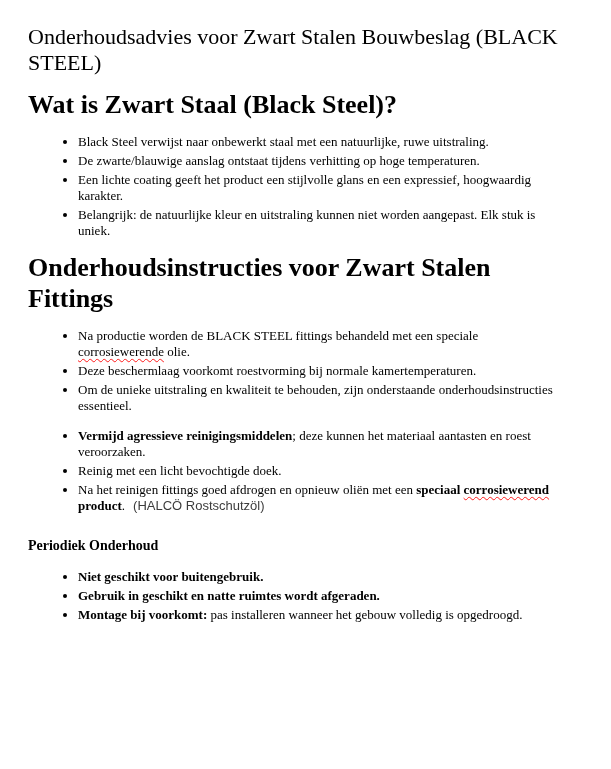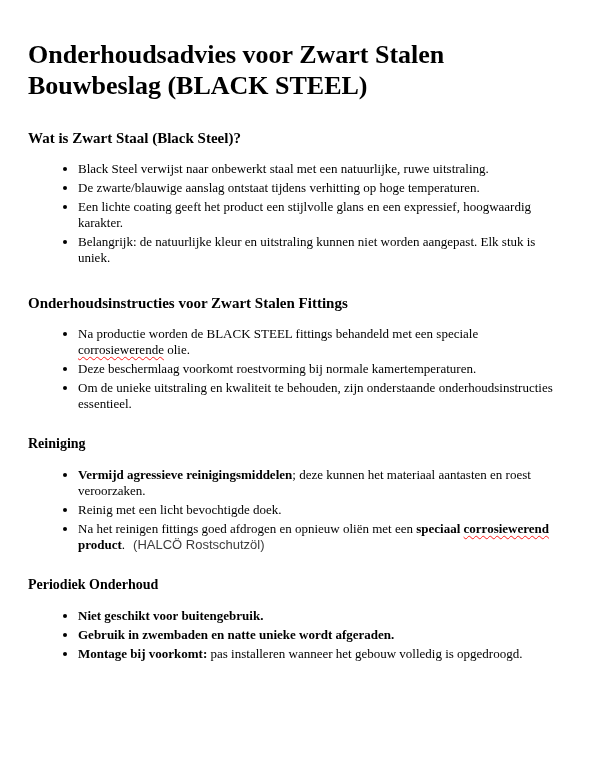--- a/index.html
+++ b/index.html
@@ -9,31 +9,31 @@
     height: 769px;
     background: #ffffff;
     color: #000000;
     font-family: "Liberation Serif", serif;
     overflow: hidden;
   }
   .page {
     padding: 12px 30px 20px 28px;
   }
   h1 {
-    font-size: 26px;
+    font-size: 22px;
     line-height: 1.18;
-    font-weight: bold;
-    margin: 28px 0 0 0;
+    font-weight: normal;
+    margin: 12px 0 0 0;
     max-width: 556px;
   }
   h2 {
-    font-size: 15px;
+    font-size: 26px;
     line-height: 1.2;
     font-weight: bold;
-    margin: 28px 0 0 0;
+    margin: 13px 0 0 0;
   }
   h3 {
     font-size: 14px;
     line-height: 1.2;
     font-weight: bold;
     margin: 24px 0 0 0;
   }
   ul {
     margin: 14px 0 0 0;
     padding: 0 0 0 42px;
@@ -77,28 +77,27 @@
     <li><span>Belangrijk: de natuurlijke kleur en uitstraling kunnen niet worden aangepast. Elk stuk is uniek.</span></li>
   </ul>
 
   <h2>Onderhoudsinstructies voor Zwart Stalen Fittings</h2>
   <ul>
     <li><span>Na productie worden de BLACK STEEL fittings behandeld met een speciale </span><span class="spell">corrosiewerende</span><span> olie.</span></li>
     <li><span>Deze beschermlaag voorkomt roestvorming bij normale kamertemperaturen.</span></li>
     <li><span>Om de unieke uitstraling en kwaliteit te behouden, zijn onderstaande onderhoudsinstructies essentieel.</span></li>
   </ul>
 
-  <h3>Reiniging</h3>
   <ul>
     <li><span class="b">Vermijd agressieve reinigingsmiddelen</span><span>; deze kunnen het materiaal aantasten en roest veroorzaken.</span></li>
     <li><span>Reinig met een licht bevochtigde doek.</span></li>
     <li><span>Na het reinigen fittings goed afdrogen en opnieuw oliën met een </span><span class="b">speciaal </span><span class="b spell">corrosiewerend</span><span class="b"> product</span><span>.</span><span class="note">(HALCÖ Rostschutzöl)</span></li>
   </ul>
 
   <h3>Periodiek Onderhoud</h3>
 
   <ul>
     <li class="b"><span>Niet geschikt voor buitengebruik.</span></li>
-    <li class="b"><span>Gebruik in zwembaden en natte unieke wordt afgeraden.</span></li>
+    <li class="b"><span>Gebruik in geschikt en natte ruimtes wordt afgeraden.</span></li>
     <li><span class="b">Montage bij voorkomt:</span><span> pas installeren wanneer het gebouw volledig is opgedroogd.</span></li>
   </ul>
 
 </div>
 
 </body></html>

